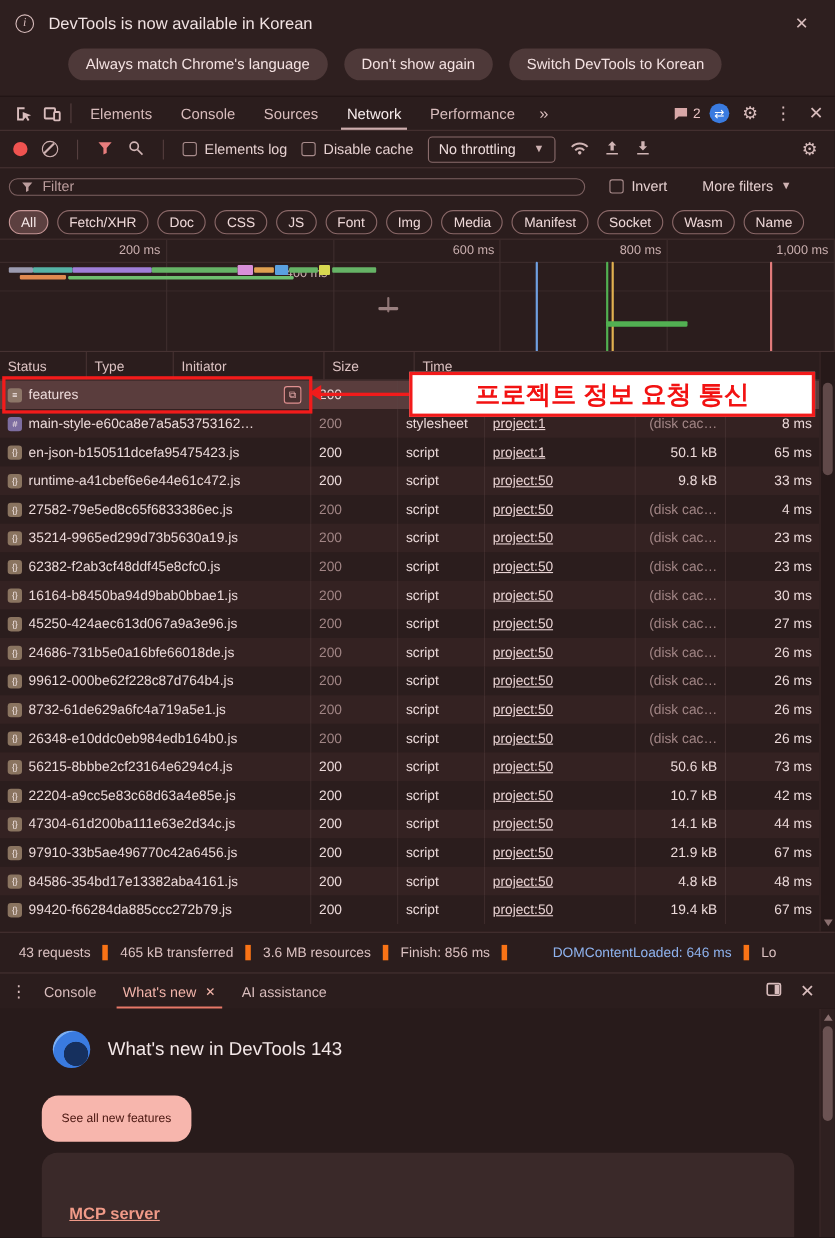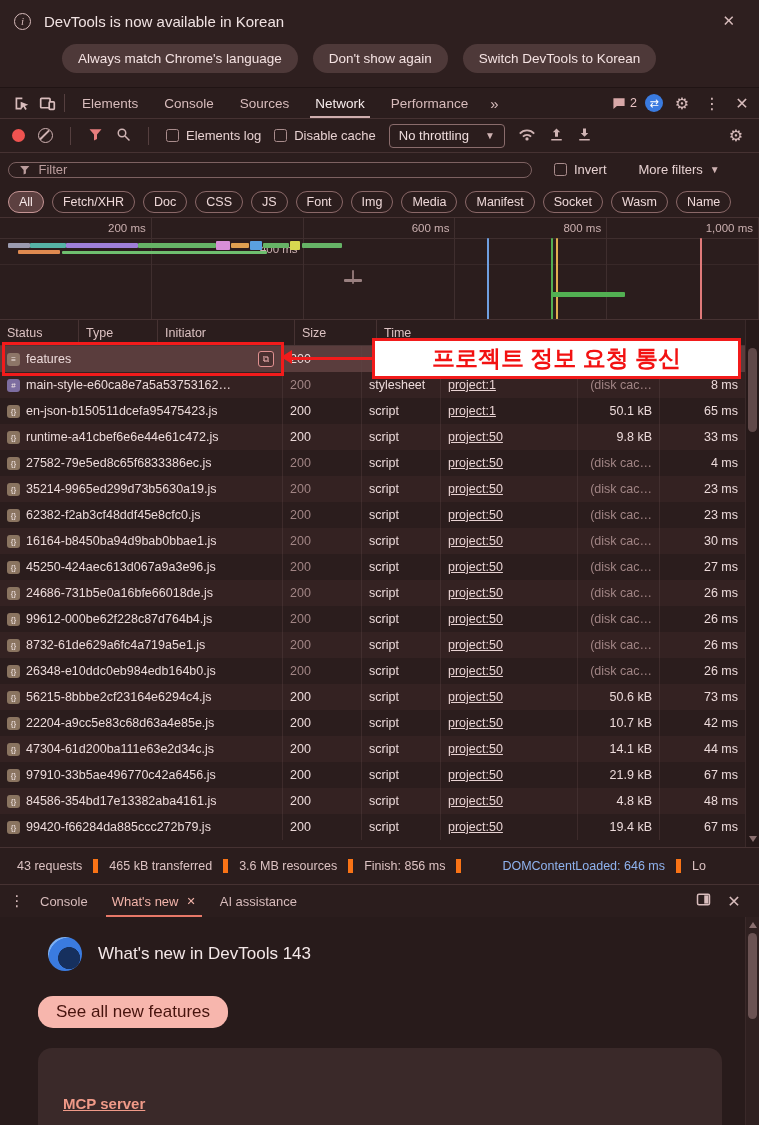--- a/index.html
+++ b/index.html
@@ -105,21 +105,21 @@
 .dtab.sel{color:#f2b4aa;}
 .dtab.sel::after{content:"";position:absolute;left:6px;right:6px;bottom:0;height:2px;background:#e87868;}
 .dclose{font-size:11px;}
 .d-right{margin-left:auto;display:flex;gap:12px;align-items:center;padding-right:8px;}
 
 
 .wn{position:absolute;top:917px;left:0;right:0;bottom:0;background:#281b1b;overflow:hidden;}
 .wn-head{position:absolute;top:20px;left:48px;display:flex;align-items:center;gap:16px;}
 .wn-logo{width:34px;height:34px;border-radius:50%;background:radial-gradient(circle at 62% 62%,#16305e 0 36%,#3a7be0 38% 68%,#7cb0f4 70% 100%);flex:0 0 34px;}
 .wn-title{font-size:17px;color:#f4e8e8;}
-.wn-btn{position:absolute;top:79px;left:38px;height:32px;border:none;border-radius:15px;background:#f7b6ad;color:#47140e;font-size:17px;padding:0 18px;font-family:inherit;cursor:pointer;}
+.wn-btn{position:absolute;top:79px;left:38px;height:42px;border:none;border-radius:15px;background:#f7b6ad;color:#47140e;font-size:11px;padding:0 18px;font-family:inherit;cursor:pointer;}
 .wn-card{position:absolute;top:131px;left:38px;width:684px;height:230px;border-radius:14px;background:#3a2929;}
 .wn-card-h{margin:47px 0 0 25px;font-size:15px;font-weight:bold;color:#f09a88;text-decoration:underline;cursor:pointer;display:inline-block;}
 .wn-scroll{position:absolute;top:0;right:0;width:14px;bottom:0;background:#2f2020;border-left:1px solid #3a2929;}
 .wn-thumb{position:absolute;top:16px;left:2px;right:2px;height:86px;background:#6b5353;border-radius:5px;cursor:pointer;}
 .wn-up{position:absolute;top:5px;left:3px;width:0;height:0;border-left:4px solid transparent;border-right:4px solid transparent;border-bottom:6px solid #8a6f6f;}
 </style>
 </head>
 <body>
 
 <div class="screen">

